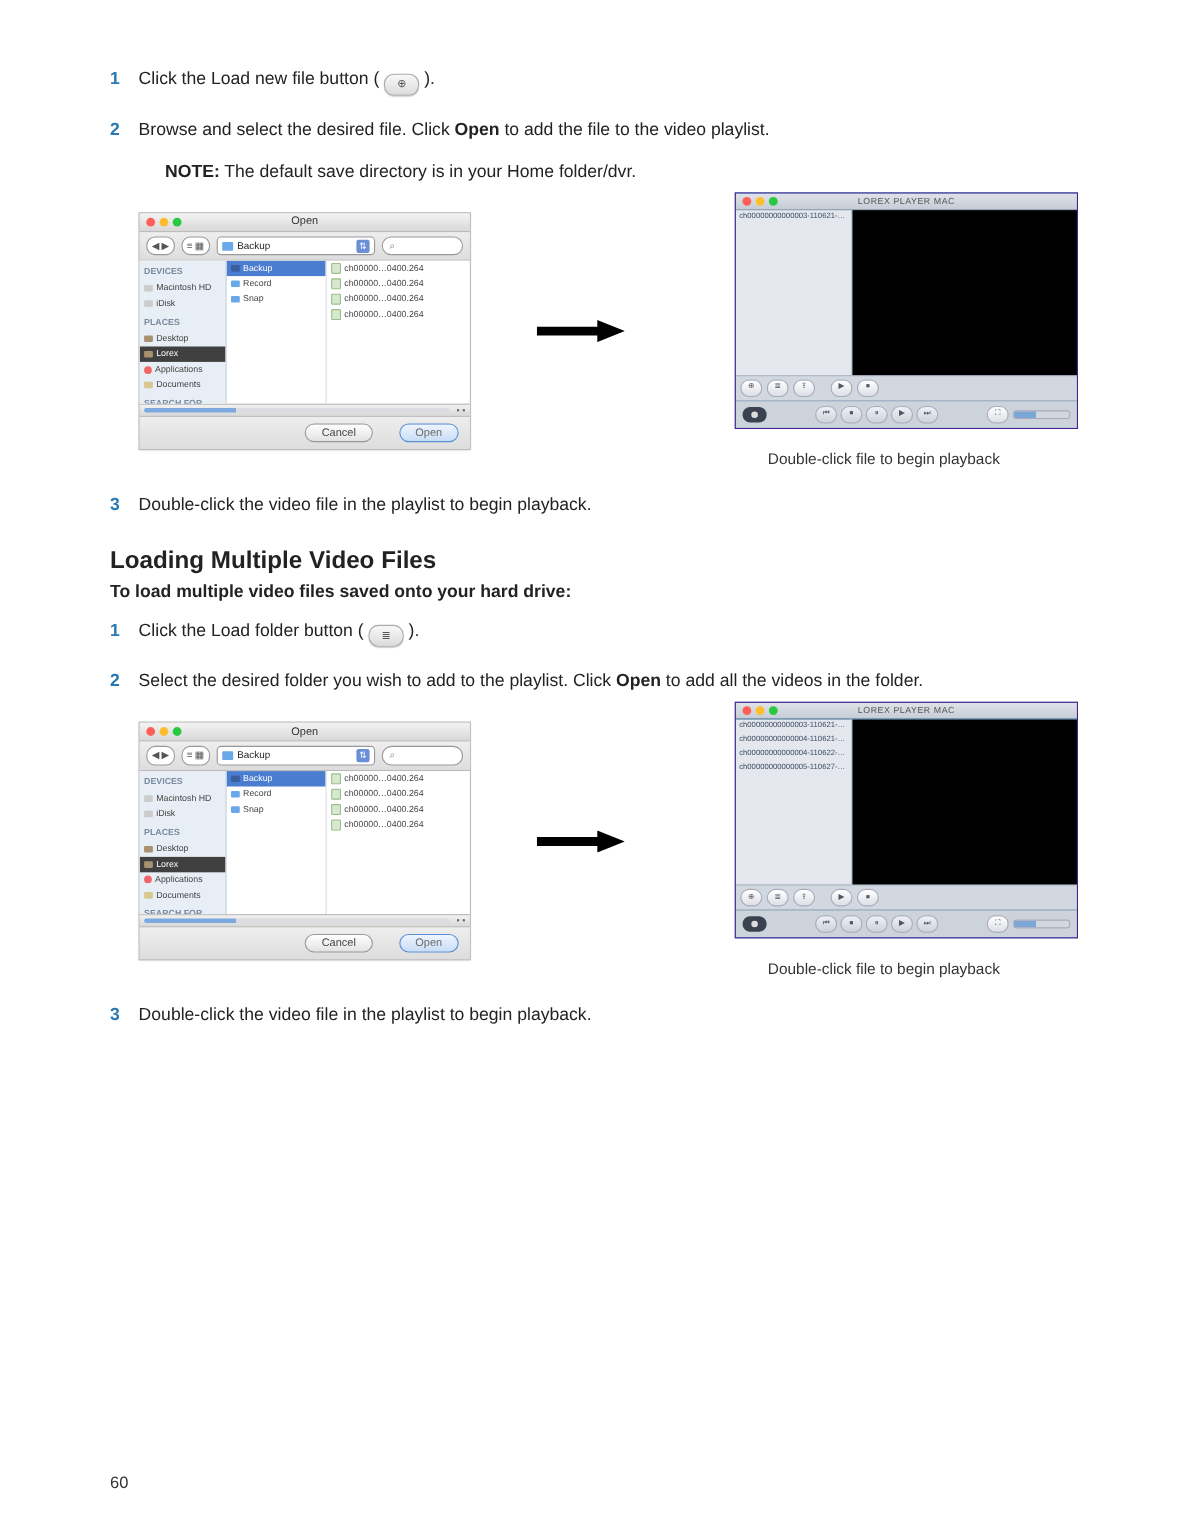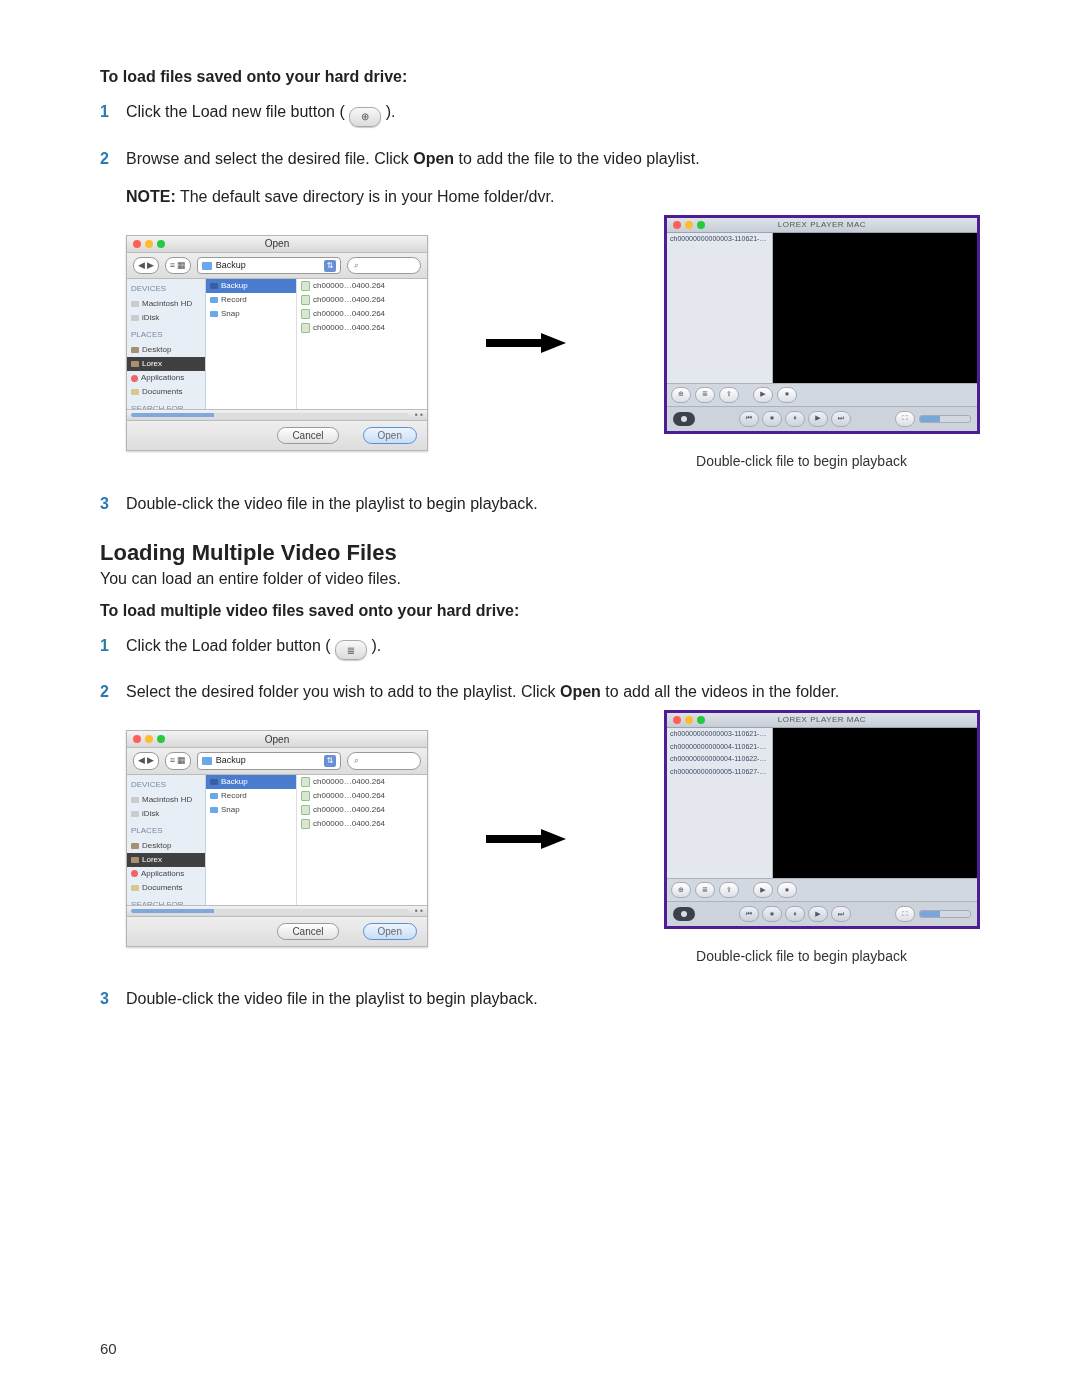--- a/index.html
+++ b/index.html
@@ -74,20 +74,21 @@
     border-radius: 9px;
     background: linear-gradient(#f8f8f8, #dcdcdc);
     border: 1px solid #aaa;
     box-shadow: 0 1px 1px rgba(0,0,0,0.2);
     vertical-align: -3px;
     font-size: 10px;
     color: #555;
   }
   .note-line {
     margin-top: 14px;
+    margin-left: 24px;
   }
   .bold { font-weight: bold; }
 
   
   .figrow {
     display: flex;
     align-items: center;
     justify-content: space-between;
     margin: 6px 0 8px 0px;
   }
@@ -136,21 +137,21 @@
     background:#fff; border:1px solid #999; border-radius:4px; padding:1px 4px;
   }
   .drop .fold{width:10px;height:8px;background:#6aa9e9;border-radius:1px;}
   .drop .dd{width:12px;height:12px;background:#6a8fd6;border-radius:2px;display:flex;align-items:center;justify-content:center;color:#fff;font-size:8px;}
   .srch{flex:0 0 60px; display:flex; align-items:center; gap:3px;
         background:#fff;border:1px solid #999;border-radius:9px;padding:1px 6px;}
   .srch .mag{font-size:9px;color:#777;}
 
   .mac-body{display:flex; height:130px; background:#fff;}
   .sb{width:78px; background:#e8eef5; border-right:1px solid #c7d2de; overflow:hidden;}
-  .sb h6{margin:4px 4px 2px 4px;font-size:8px;color:#7a8aa0;font-weight:normal;text-transform:uppercase;}
+  .sb h6{margin:4px 4px 2px 4px;font-size:8px;color:#7a8aa0;font-weight:bold;text-transform:uppercase;}
   .sb .sbi{display:flex;align-items:center;gap:3px;padding:1px 4px;font-size:8px;color:#444;}
   .sb .sbi .hd{width:8px;height:6px;background:#ccc;border-radius:1px;}
   .sb .sbi .bf{width:8px;height:6px;background:#a89070;border-radius:1px;}
   .sb .sbi .ap{width:7px;height:7px;border-radius:50%;background:#e66;}
   .sb .sbi .dc{width:8px;height:6px;background:#d8c890;border-radius:1px;}
   .sb .sbi.sel{background:#404040;color:#fff;}
   .col{flex:0 0 90px;border-right:1px solid #ddd;overflow:hidden;}
   .col .ci{padding:1px 4px;font-size:8px;color:#444;display:flex;align-items:center;gap:3px;}
   .col .ci .fold{width:8px;height:6px;background:#6aa9e9;border-radius:1px;}
   .col .ci.sel{background:#4a7ccf;color:#fff;}
@@ -168,21 +169,21 @@
     border:1px solid #999; background:linear-gradient(#fff,#e2e2e2);
     color:#444;
   }
   .mac-btn.def{border-color:#5a8fd6;background:linear-gradient(#eef5ff,#c8ddf5);color:#6a6a6a;}
   .mac-open .bbar{height:10px;background:linear-gradient(#f2f2f2,#d8d8d8); border-top:1px solid #bbb;display:flex;align-items:center;justify-content:flex-end;padding:0 4px;}
   .mac-open .bbar .sl{height:4px;flex:1;background:linear-gradient(90deg,#7da9e0 0,#7da9e0 30%,#dcdde0 30%);margin-right:6px;border-radius:2px;}
 
   
   .lp{
     width: 310px; font-size:9px;
-    border:3px solid #4c1d95; background:#0369a1;margin-left:41px;
+    border:1px solid #4c1d95; background:#0369a1;margin-left:41px;
   }
   .lp .tlights{
     display:flex;gap:4px;padding:3px 6px;align-items:center;
     background:linear-gradient(#dfe3e8,#c6cdd6); border-bottom:1px solid #9aa4b0;
     position:relative;
   }
   .lp .tlights .tbtitle{
     position:absolute;left:0;right:0;text-align:center;font-size:8px;color:#555;letter-spacing:0.5px;
   }
   .lp .main{display:flex;}
@@ -203,21 +204,20 @@
   }
   .right-col{display:flex;flex-direction:column;align-items:center;}
 
 </style>
 </head>
 <body>
 
 <div class="page">
 
 
-  <div class="sub-bold">To load files saved onto your hard drive:</div>
 
   <ol class="steps">
     <li>
       <span class="step-text">Click the Load new file button ( </span>
       <span class="icon-pill">⊕</span>
       <span class="step-text"> ).</span>
     </li>
     <li>
       <span>Browse and select the desired file. Click </span><span class="bold">Open</span><span> to add the file to the video playlist.</span>
       <div class="note-line">
@@ -371,21 +371,20 @@
           <div class="caption">Double-click file to begin playback</div>
         </div>
       </div>
     </li>
     <li>
       <span>Double-click the video file in the playlist to begin playback.</span>
     </li>
   </ol>
 
   <h2 class="section-title-2">Loading Multiple Video Files</h2>
-  <div style="font-size:16px;margin-bottom:14px;">You can load an entire folder of video files.</div>
   <div class="sub-bold">To load multiple video files saved onto your hard drive:</div>
 
   <ol class="steps">
     <li>
       <span class="step-text">Click the Load folder button ( </span>
       <span class="icon-pill">≣</span>
       <span class="step-text"> ).</span>
     </li>
     <li>
       <span>Select the desired folder you wish to add to the playlist. Click </span><span class="bold">Open</span><span> to add all the videos in the folder.</span>

